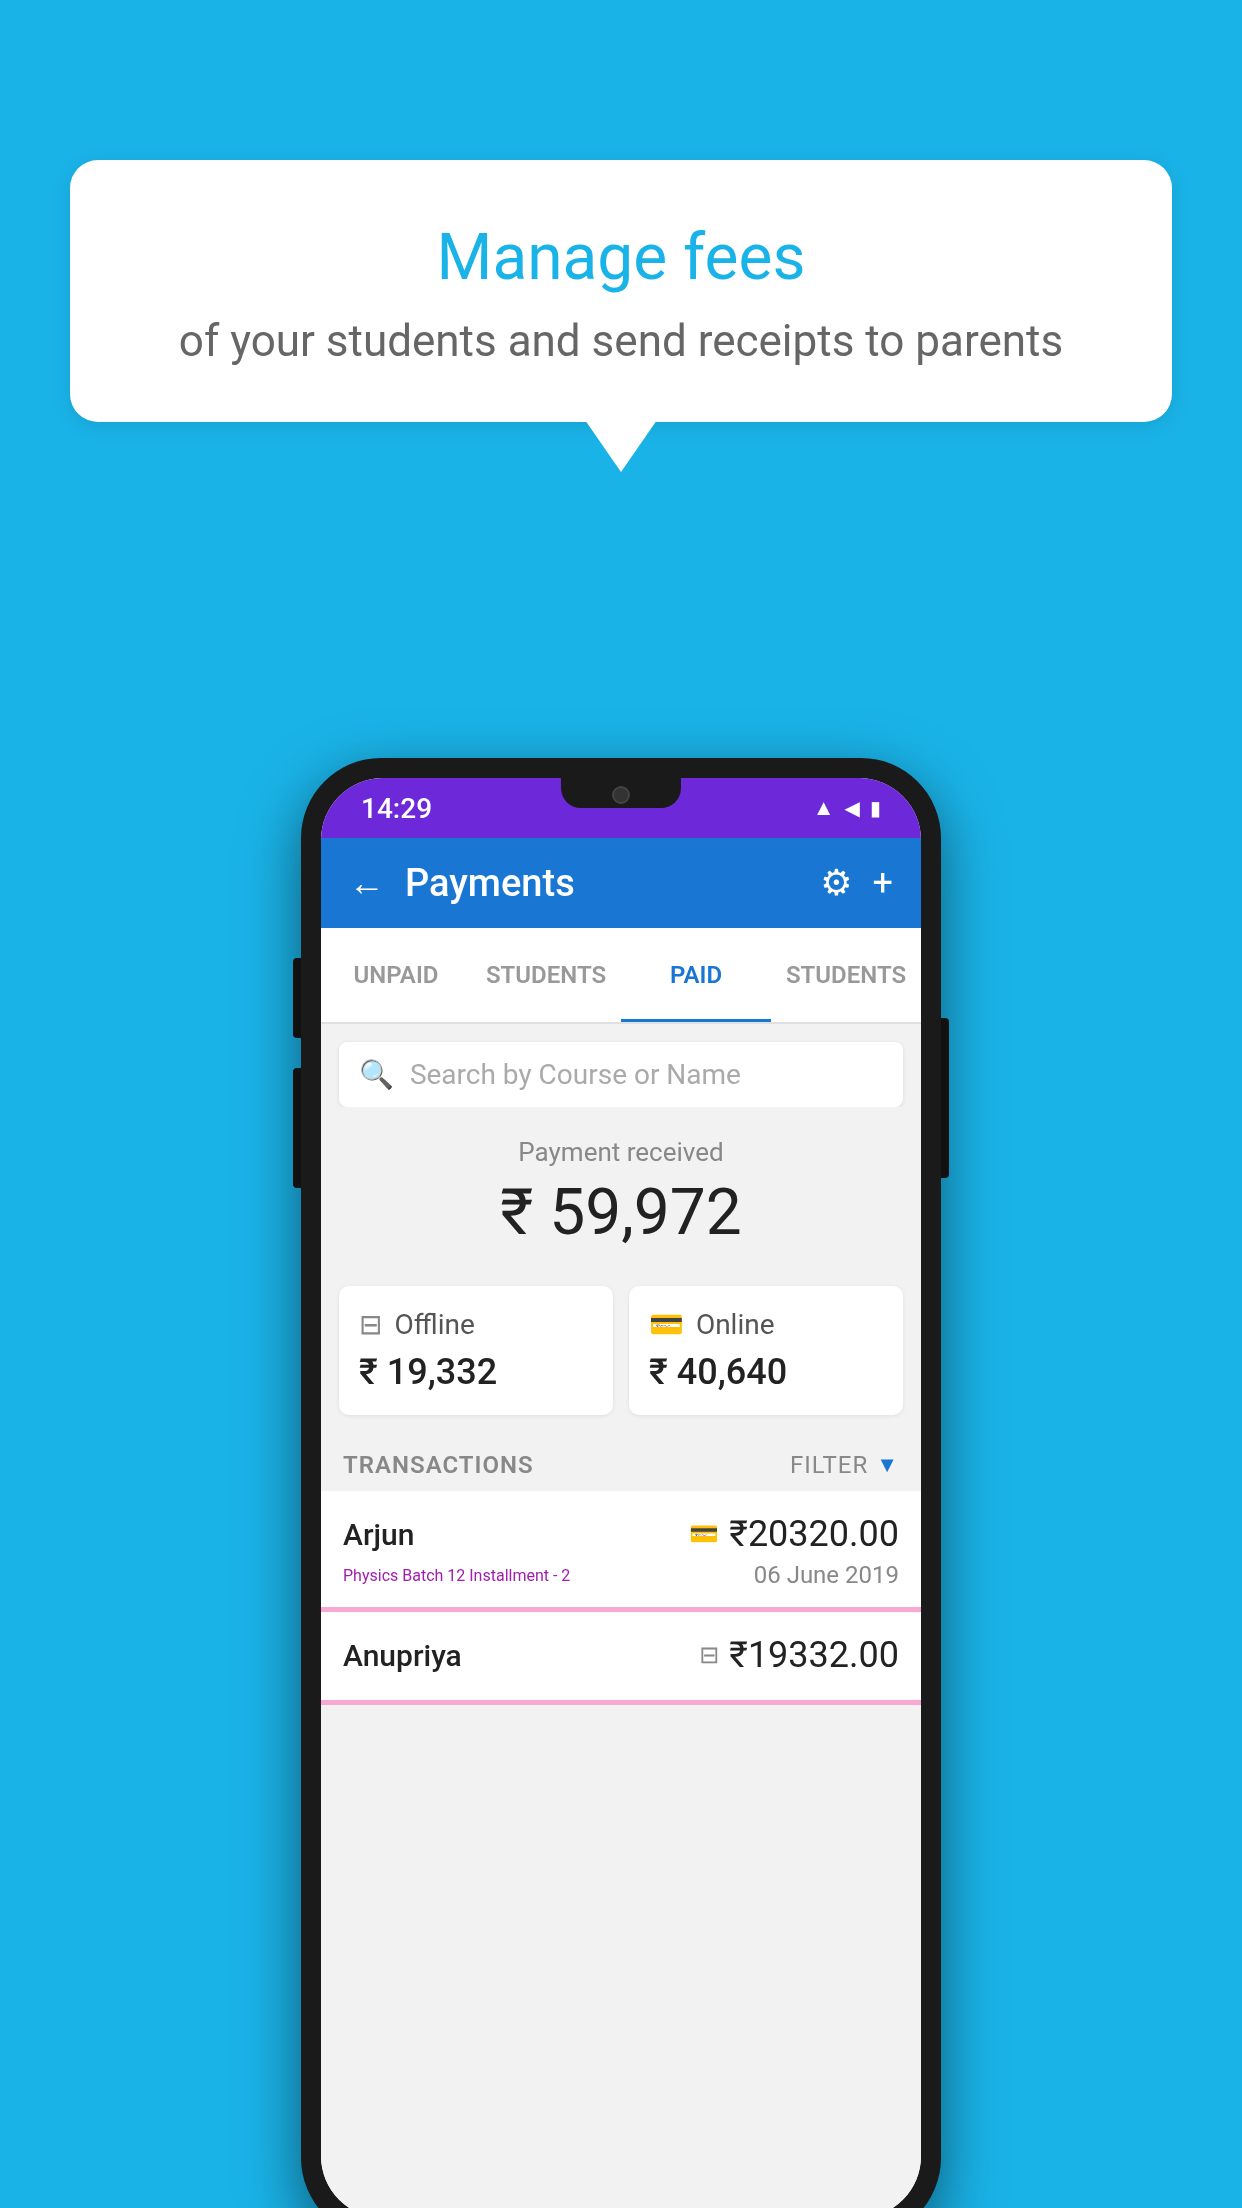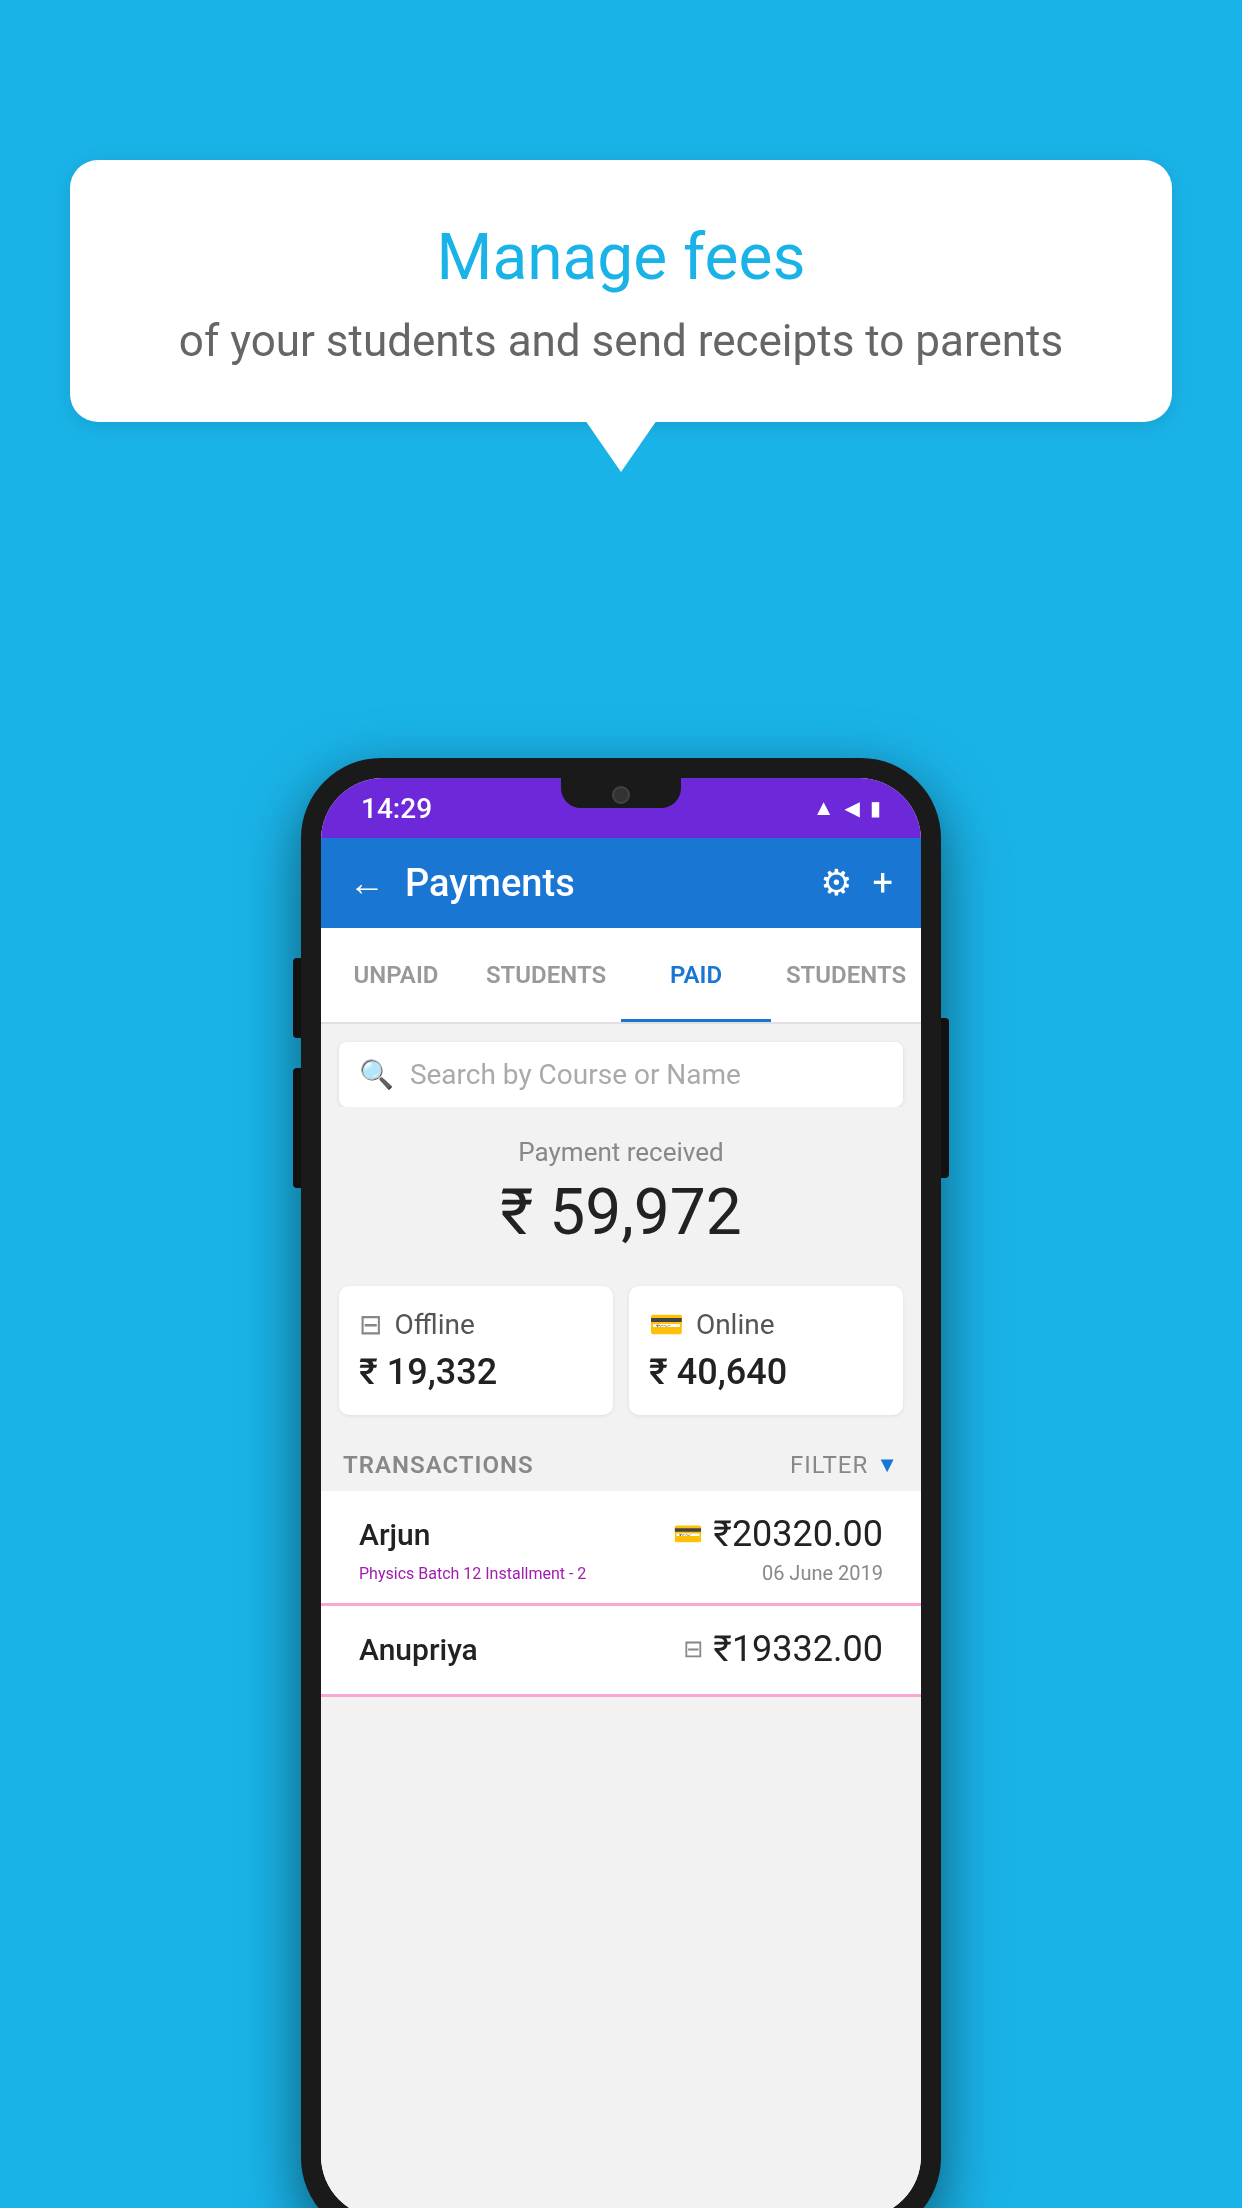--- a/index.html
+++ b/index.html
@@ -319,22 +319,22 @@
       color: #1976d2;
       font-size: 22px;
     }
 
     
     .transaction-list {
       background: white;
     }
 
     .transaction-item {
-      padding: 22px 38px 18px;
-      border-bottom: 3px solid #f9a8d4;
+      padding: 22px 22px 18px;
+      border-bottom: 5px solid #f9a8d4;
     }
 
     .transaction-row1 {
       display: flex;
       justify-content: space-between;
       align-items: center;
       margin-bottom: 6px;
     }
 
     .transaction-name {
@@ -365,21 +365,21 @@
       align-items: center;
     }
 
     .transaction-course {
       font-size: 16px;
       color: #a21caf;
       text-align: center;
     }
 
     .transaction-date {
-      font-size: 20px;
+      font-size: 24px;
       color: #888;
     }
 
     
     .phone-side-left {
       position: absolute;
       left: -8px;
       top: 200px;
       width: 8px;
       height: 80px;

